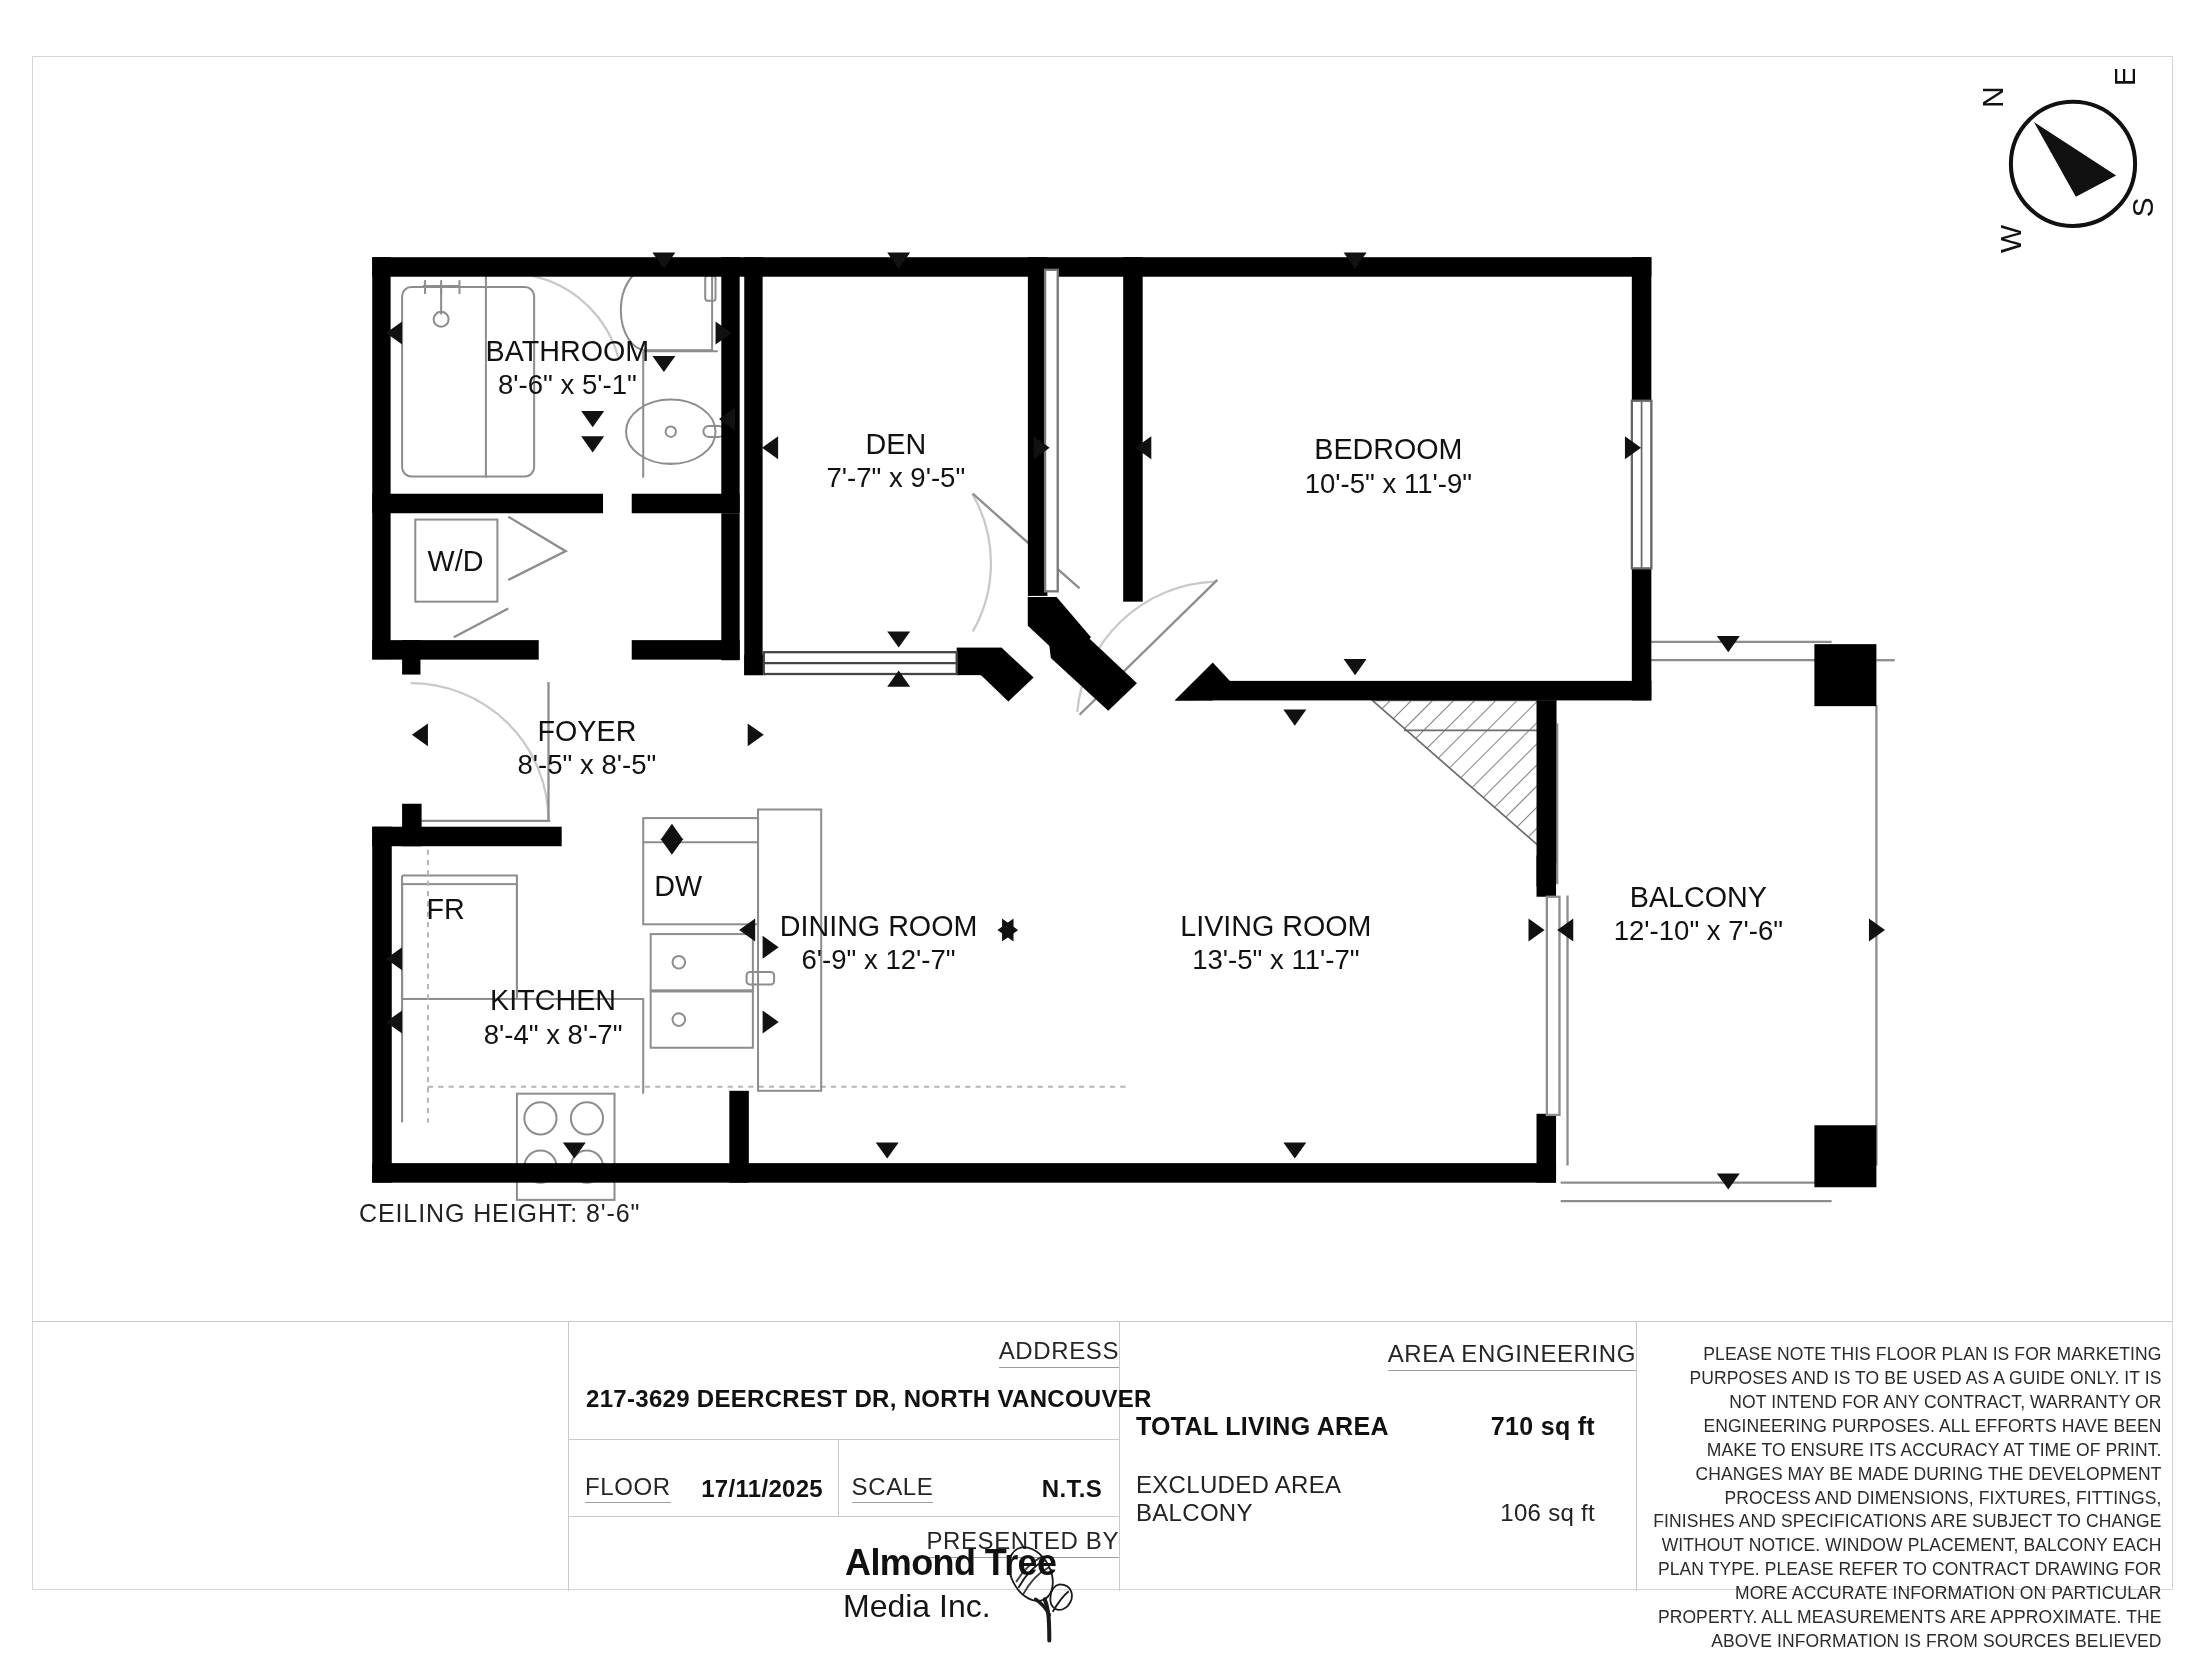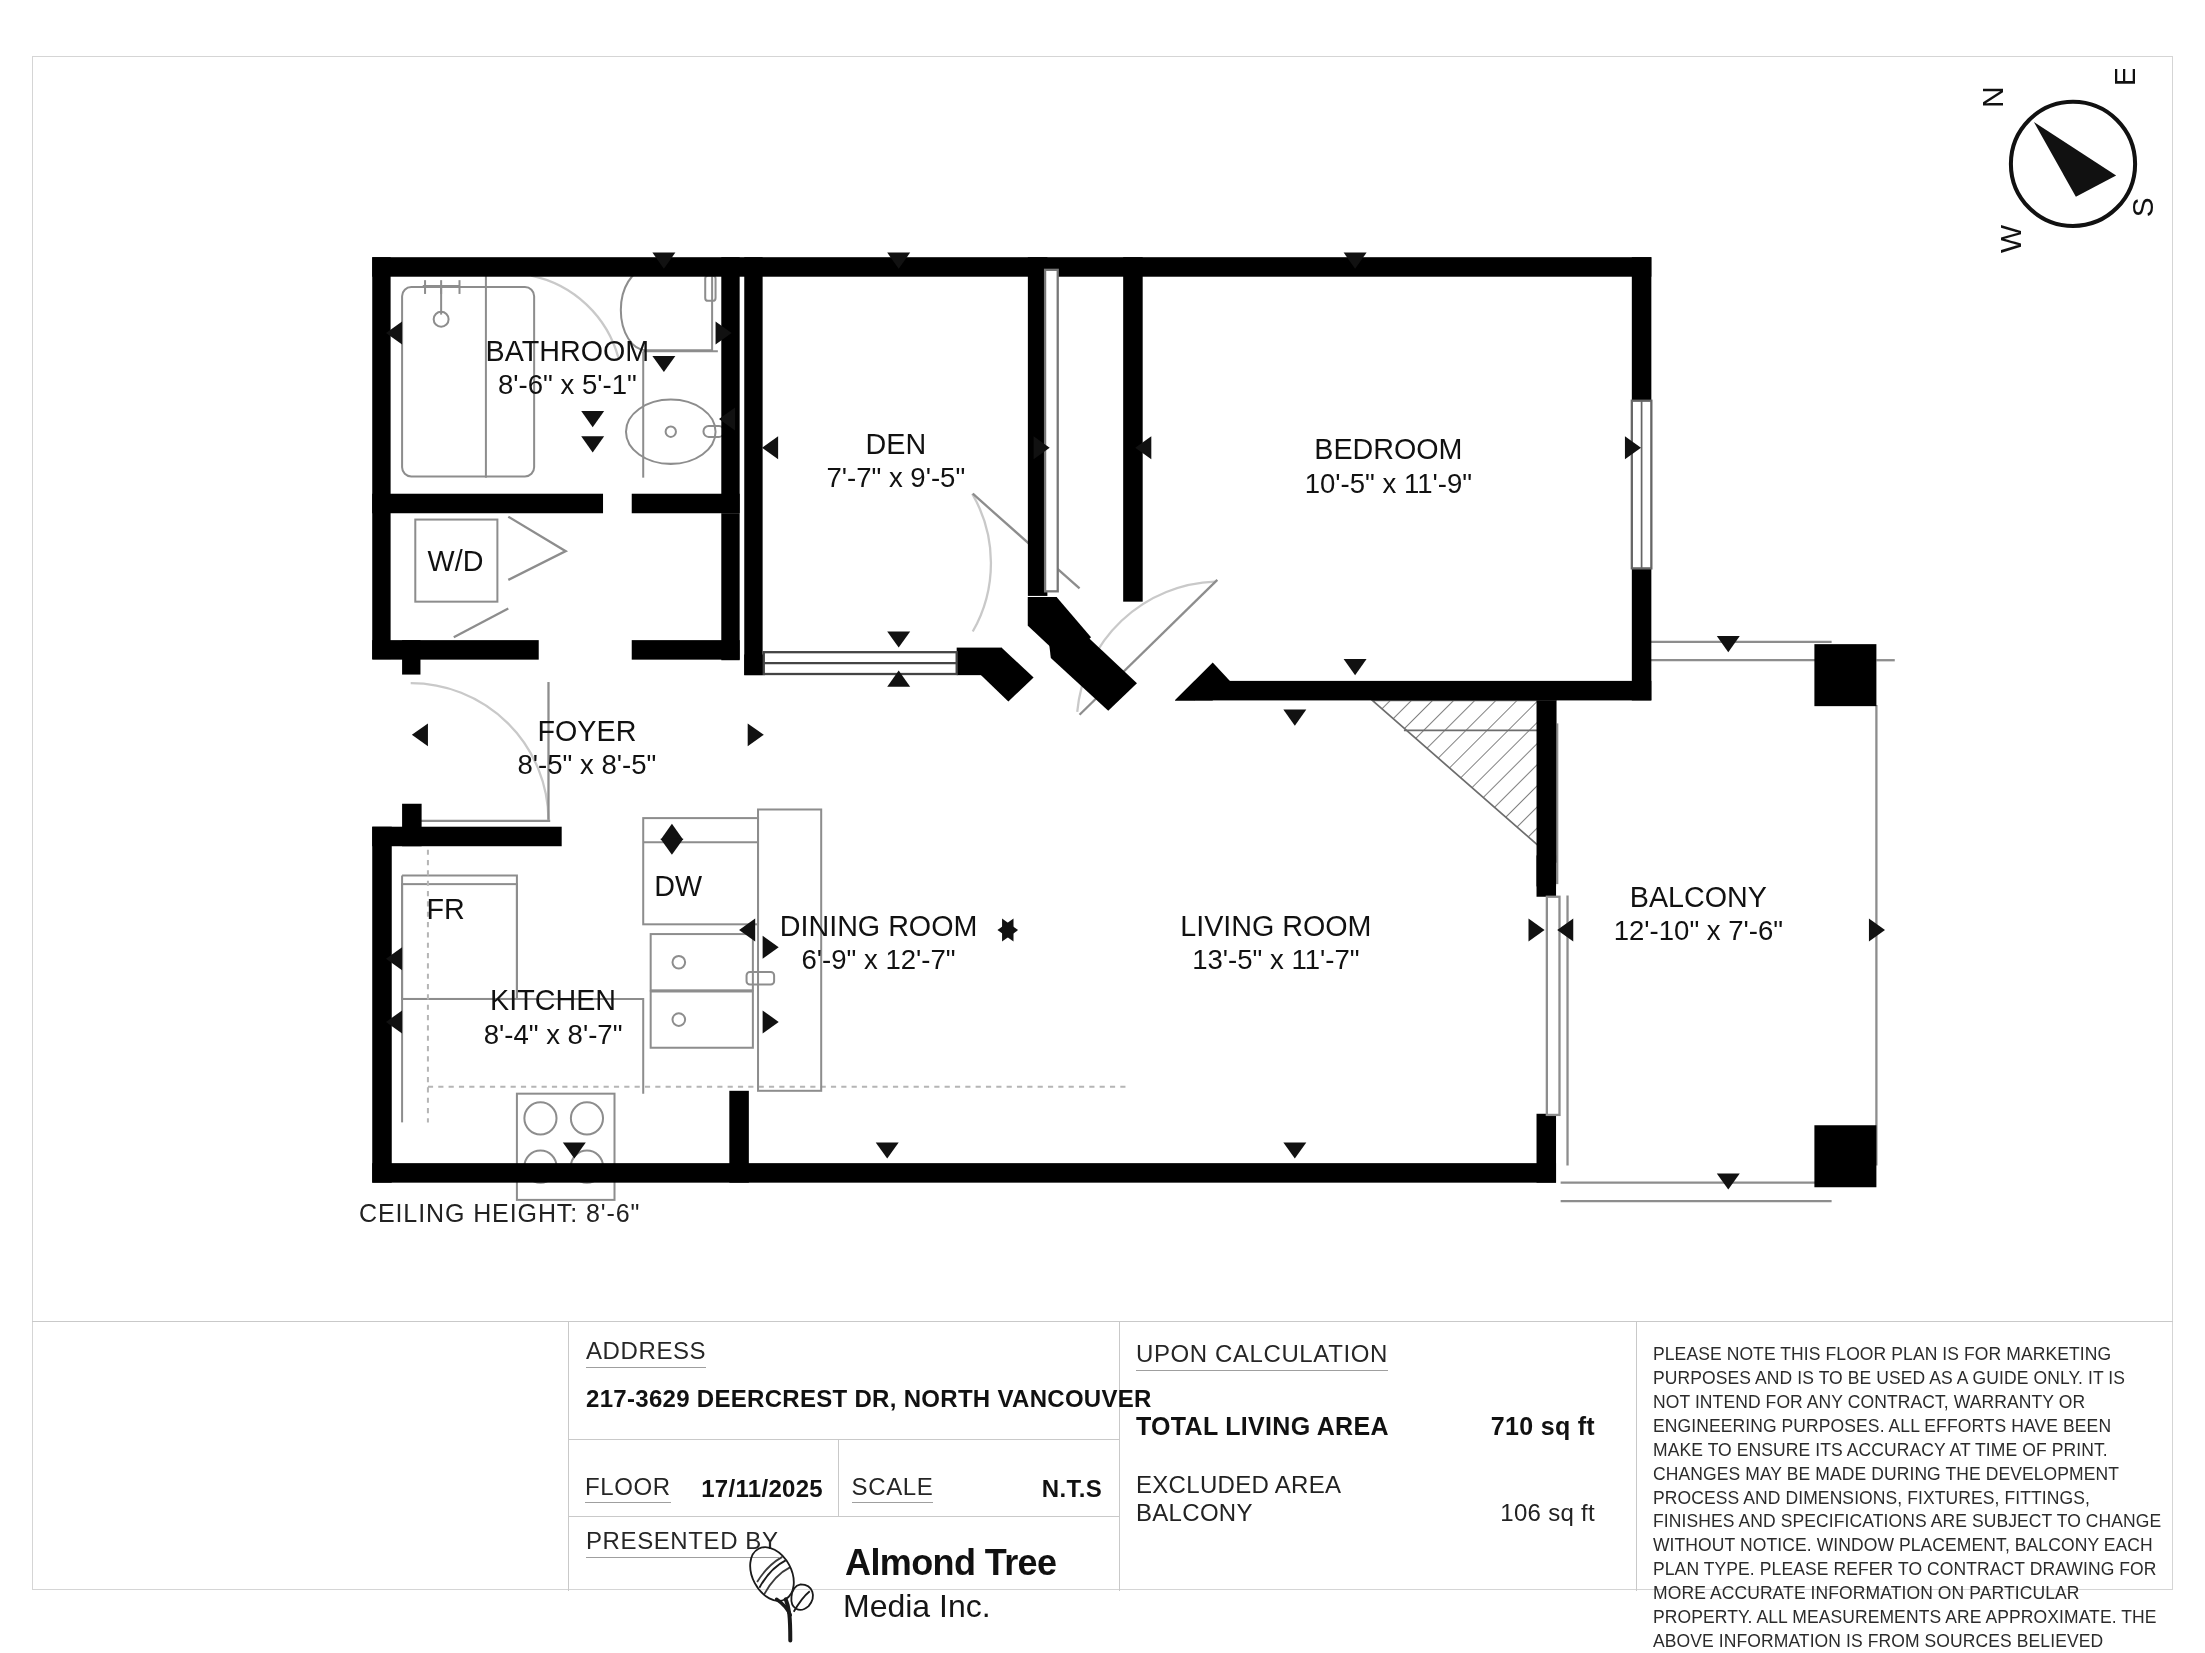--- a/index.html
+++ b/index.html
@@ -93,20 +93,21 @@
     top: 1321px;
     width: 2141px;
     height: 270px;
     box-sizing: border-box;
     border-top: 1.7px solid #c9c9c9;
     display: flex;
   }
   .foot-col {
     box-sizing: border-box;
     position: relative;
+    text-align: right;
   }
   .col-blank {
     width: 537px;
     border-right: 1.7px solid #c9c9c9;
   }
   .col-address {
     width: 551px;
     border-right: 1.7px solid #c9c9c9;
     display: flex;
     flex-direction: column;
@@ -555,21 +556,21 @@
             <path d="M86 128 C82 118 74 108 62 100" fill="none" stroke="#1a1a1a" stroke-width="6" stroke-linecap="round"></path>
           </svg>
           <div class="almond-name">Almond Tree</div>
           <div class="almond-sub">Media Inc.</div>
         </div>
       </div>
     </div>
 
     <div class="foot-col col-area">
       <div class="area-head">
-        <span class="lbl">UPON CALCULATION</span>
+        <span class="lbl">AREA ENGINEERING</span>
       </div>
       <div class="area-row">
         <span class="area-strong">TOTAL LIVING AREA</span>
         <span class="area-strong">710 sq ft</span>
       </div>
       <div class="area-gap"></div>
       <div class="area-row">
         <span class="area-plain">EXCLUDED AREA</span>
         <span class="area-plain"></span>
       </div>

